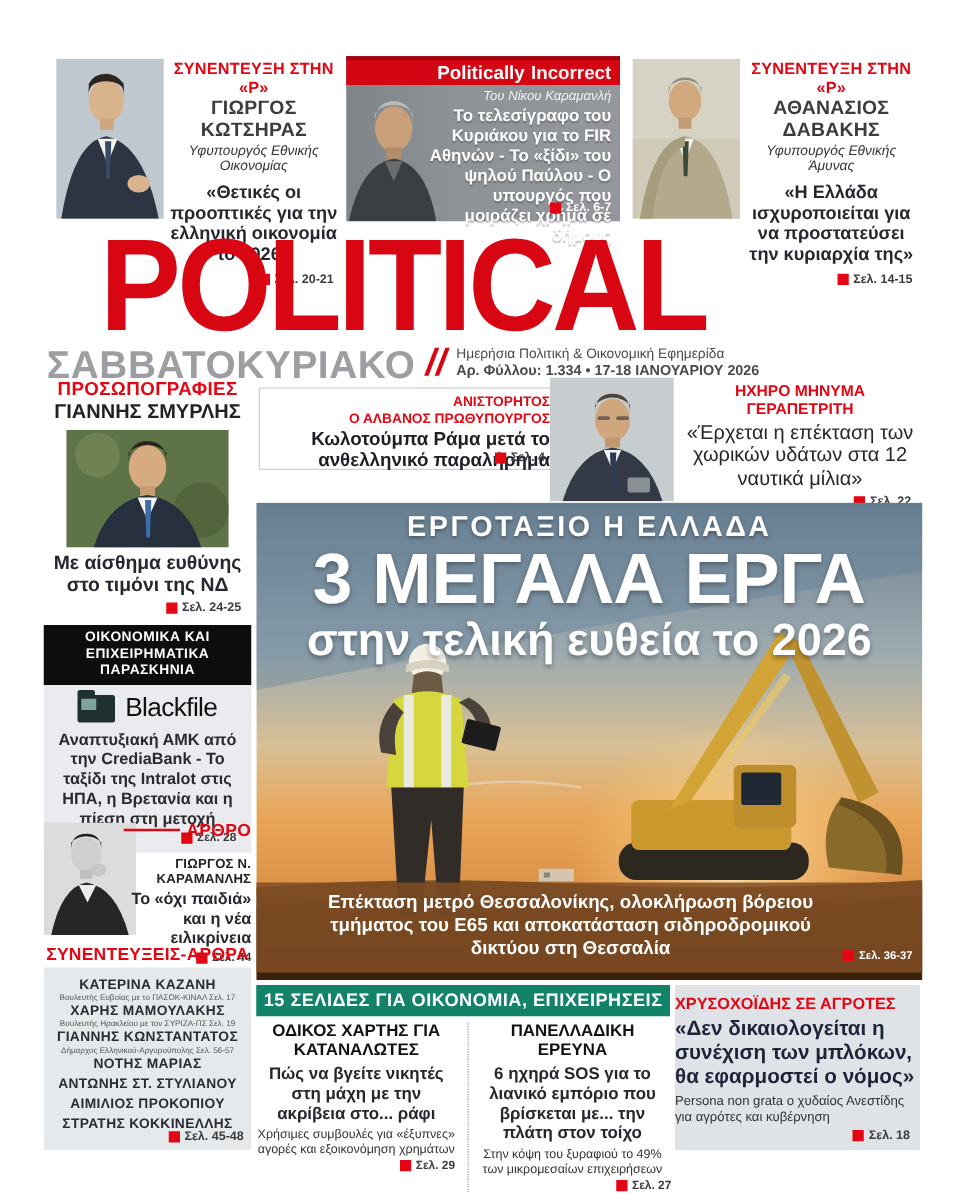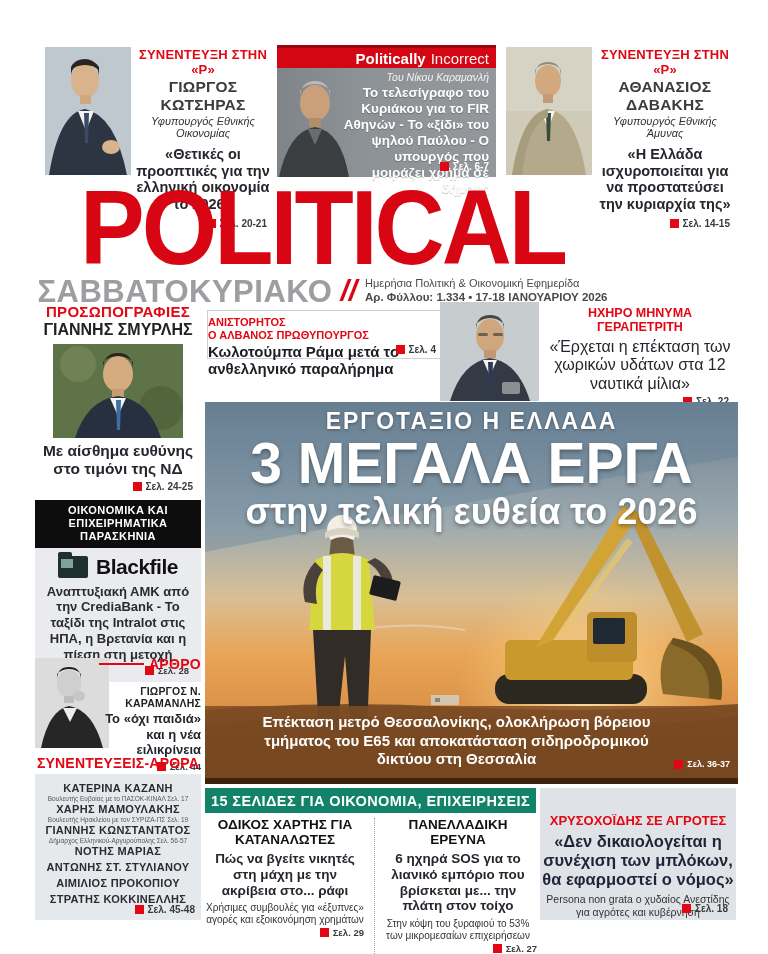--- a/index.html
+++ b/index.html
@@ -23,21 +23,21 @@
   .topbox .role{font-size:11px;font-style:italic;color:#333;margin-top:1px;}
   .topbox .qt{font-size:14.5px;font-weight:bold;color:#26262e;line-height:1.15;margin-top:7px;}
   .topbox .pageref{margin-top:5px;padding-right:4px;}
   
   #box-pi{position:absolute;left:277px;top:45px;width:219px;height:132px;
           background:linear-gradient(90deg,#7e8487 0%,#8d9296 38%,#94989c 100%);}
   #box-pi .redbar{position:absolute;left:0;top:0;right:0;height:23px;background:#d40613;
           border-top:3px solid #9d040d;display:flex;align-items:center;justify-content:flex-end;
           padding-right:7px;box-sizing:border-box;color:#fff;font-size:15px;}
   #box-pi .redbar b{font-weight:bold;margin-right:5px;}
-  #box-pi .redbar span{font-weight:normal;opacity:.95;}
+  #box-pi .redbar span{font-weight:bold;opacity:.95;}
   #box-pi .byline{position:absolute;right:7px;top:26px;color:#f2f2f2;font-size:10.5px;font-style:italic;}
   #box-pi .txt{position:absolute;right:7px;top:40px;left:62px;text-align:right;color:#fff;
           font-weight:bold;font-size:13.5px;line-height:1.18;text-shadow:0 1px 1px rgba(0,0,0,.25);}
   #box-pi .pageref{position:absolute;right:7px;bottom:5px;color:#fff;}
   #box-pi .photo{position:absolute;left:0;bottom:0;width:72px;height:106px;}
   
   .masthead{position:absolute;left:0;top:182px;width:645px;text-align:center;}
   .logo{font-size:97px;line-height:.95;font-weight:bold;color:#d8randomness0613;color:#d80613;
         letter-spacing:-3px;transform:scaleY(1.08);}
   .mastrow{display:flex;justify-content:center;align-items:flex-start;gap:8px;margin-top:2px;}
@@ -46,22 +46,22 @@
   .mastmeta{text-align:left;color:#4a4a4a;}
   .mastmeta .l1{font-size:11px;line-height:1.3;}
   .mastmeta .l2{font-size:11.5px;font-weight:bold;line-height:1.3;}
   
   #box-smyrlis{position:absolute;left:35px;top:303px;width:166px;text-align:center;}
   #box-smyrlis .kick{font-size:15px;letter-spacing:.3px;}
   #box-smyrlis .nm{font-size:16px;font-weight:bold;color:#222;margin-top:1px;}
   #box-smyrlis .photo{width:130px;height:94px;margin:5px auto 4px auto;}
   #box-smyrlis .qt{font-size:15.5px;font-weight:bold;color:#26262e;line-height:1.15;}
   #box-smyrlis .pageref{margin-top:3px;padding-right:8px;}
-  #box-rama{position:absolute;left:207px;top:310px;width:234px;height:49px;background:#fff;
-            border:1px solid #cfcfcf;text-align:left;box-sizing:border-box;padding-top:5px;}
+  #box-rama{position:absolute;left:207px;top:310px;width:234px;height:66px;background:#fff;
+            border:1px solid #cfcfcf;text-align:right;box-sizing:border-box;padding-top:5px;}
   #box-rama .kick{font-size:11px;line-height:1.2;}
   #box-rama .qt{font-size:15px;font-weight:bold;color:#1e1e26;line-height:1.12;margin-top:2px;}
   #box-rama .pageref{position:absolute;right:4px;bottom:3px;}
   #photo-gerapetritis{position:absolute;left:440px;top:302px;width:99px;height:99px;}
   #box-gera-txt{position:absolute;left:545px;top:306px;width:190px;text-align:center;}
   #box-gera-txt .kick{font-size:12.5px;}
   #box-gera-txt .qt{font-size:16px;font-weight:normal;color:#26262e;line-height:1.15;margin-top:4px;}
   #box-gera-txt .pageref{margin-top:3px;padding-right:6px;}
   
   #main-article{position:absolute;left:205px;top:402px;width:533px;height:382px;overflow:hidden;}
@@ -78,21 +78,21 @@
   
   #box-blackfile{position:absolute;left:35px;top:500px;width:166px;}
   #box-blackfile .bhead{background:#0d0d0d;color:#fff;font-weight:bold;font-size:11px;
       text-align:center;line-height:1.2;padding:4px 6px;letter-spacing:.4px;}
   #box-blackfile .bbody{background:#e9ebee;padding:7px 6px 6px 6px;text-align:center;}
   .brandrow{display:flex;align-items:center;justify-content:center;gap:8px;}
   .folder{width:30px;height:22px;position:relative;background:#20302e;border-radius:2px;}
   .folder:before{content:"";position:absolute;left:0;top:-4px;width:14px;height:5px;background:#20302e;
       border-radius:2px 2px 0 0;}
   .folder:after{content:"";position:absolute;left:3px;top:3px;width:12px;height:9px;background:#7fa39b;}
-  .brandname{font-size:21px;font-weight:bold;color:#111;letter-spacing:-.5px;}
+  .brandname{font-size:21px;font-weight:normal;color:#111;letter-spacing:-.5px;}
   #box-blackfile .btxt{font-size:13px;font-weight:bold;color:#2a2a30;line-height:1.22;margin-top:5px;}
   #box-blackfile .pageref{margin-top:2px;padding-right:6px;font-size:9.5px;}
   
   #box-arthro{position:absolute;left:35px;top:656px;width:166px;height:92px;}
   #box-arthro .photo{position:absolute;left:0;top:2px;width:74px;height:90px;}
   #box-arthro .txt{position:absolute;left:64px;right:0;top:0;text-align:right;}
   .arthro-head{display:flex;align-items:center;justify-content:flex-end;gap:5px;}
   .arthro-line{height:2px;width:46px;background:#e30613;}
   #box-arthro .kick{font-size:14px;letter-spacing:.3px;}
   #box-arthro .nm{font-size:10.5px;font-weight:bold;color:#222;margin-top:13px;letter-spacing:.2px;}
@@ -112,21 +112,21 @@
       letter-spacing:.4px;}
   .bcol{position:absolute;top:818px;width:158px;text-align:center;}
   #col-consumer{left:206px;}
   #col-research{left:374px;border-left:1px dotted #9aa0a4;padding-left:4px;}
   .bcol .bk{font-size:13.5px;font-weight:bold;color:#111;line-height:1.1;}
   .bcol .bt{font-size:13.5px;font-weight:bold;color:#26262e;line-height:1.18;margin-top:3px;}
   .bcol .bs{font-size:10px;color:#333;line-height:1.15;margin-top:4px;}
   .bcol .pageref{margin-top:2px;justify-content:flex-end;font-size:9.5px;}
   
   #box-farmers{position:absolute;left:540px;top:788px;width:196px;height:132px;background:#dfe3e7;
-      text-align:center;box-sizing:border-box;padding-top:25px;}
+      box-sizing:border-box;padding-top:7px;}
   #box-farmers .kick{font-size:13px;}
   #box-farmers .qt{font-size:16.5px;font-weight:bold;color:#1e2438;line-height:1.14;margin-top:4px;}
   #box-farmers .bs{font-size:10.5px;color:#333;line-height:1.2;margin-top:5px;}
   #box-farmers .pageref{position:absolute;right:8px;bottom:6px;}
 </style>
 </head>
 <body>
 
 <div class="page">
 
@@ -412,21 +412,21 @@
     <div class="bs">Χρήσιμες συμβουλές για «έξυπνες» αγορές και εξοικονόμηση χρημάτων</div>
     <div class="pageref">
       <span class="sq"></span>
       <span>Σελ. 29</span>
     </div>
   </section>
 
   <section class="bcol" id="col-research">
     <div class="bk">ΠΑΝΕΛΛΑΔΙΚΗ ΕΡΕΥΝΑ</div>
     <div class="bt">6 ηχηρά SOS για το λιανικό εμπόριο που βρίσκεται με... την πλάτη στον τοίχο</div>
-    <div class="bs">Στην κόψη του ξυραφιού το 53% των μικρομεσαίων επιχειρήσεων</div>
+    <div class="bs">Στην κόψη του ξυραφιού το 49% των μικρομεσαίων επιχειρήσεων</div>
     <div class="pageref">
       <span class="sq"></span>
       <span>Σελ. 27</span>
     </div>
   </section>
 
   <section id="box-farmers">
     <div class="kick">ΧΡΥΣΟΧΟΪΔΗΣ ΣΕ ΑΓΡΟΤΕΣ</div>
     <div class="qt">«Δεν δικαιολογείται η συνέχιση των μπλόκων, θα εφαρμοστεί ο νόμος»</div>
     <div class="bs">Persona non grata ο χυδαίος Ανεστίδης για αγρότες και κυβέρνηση</div>

